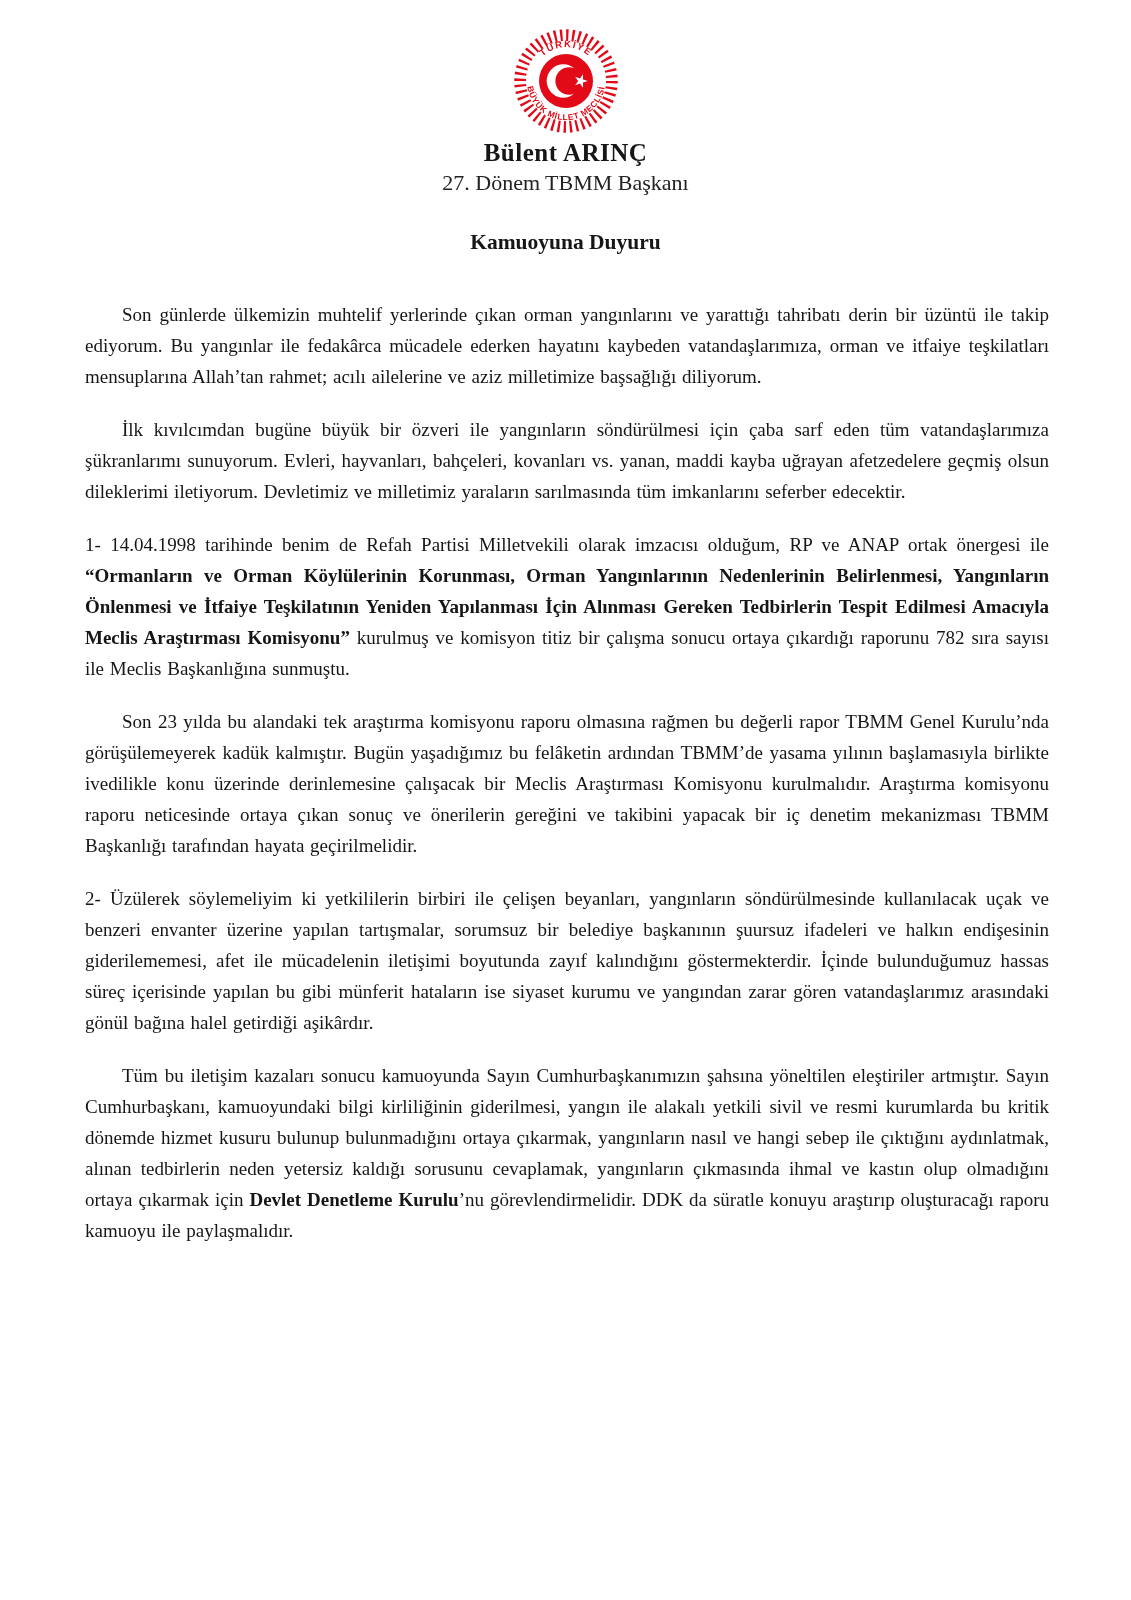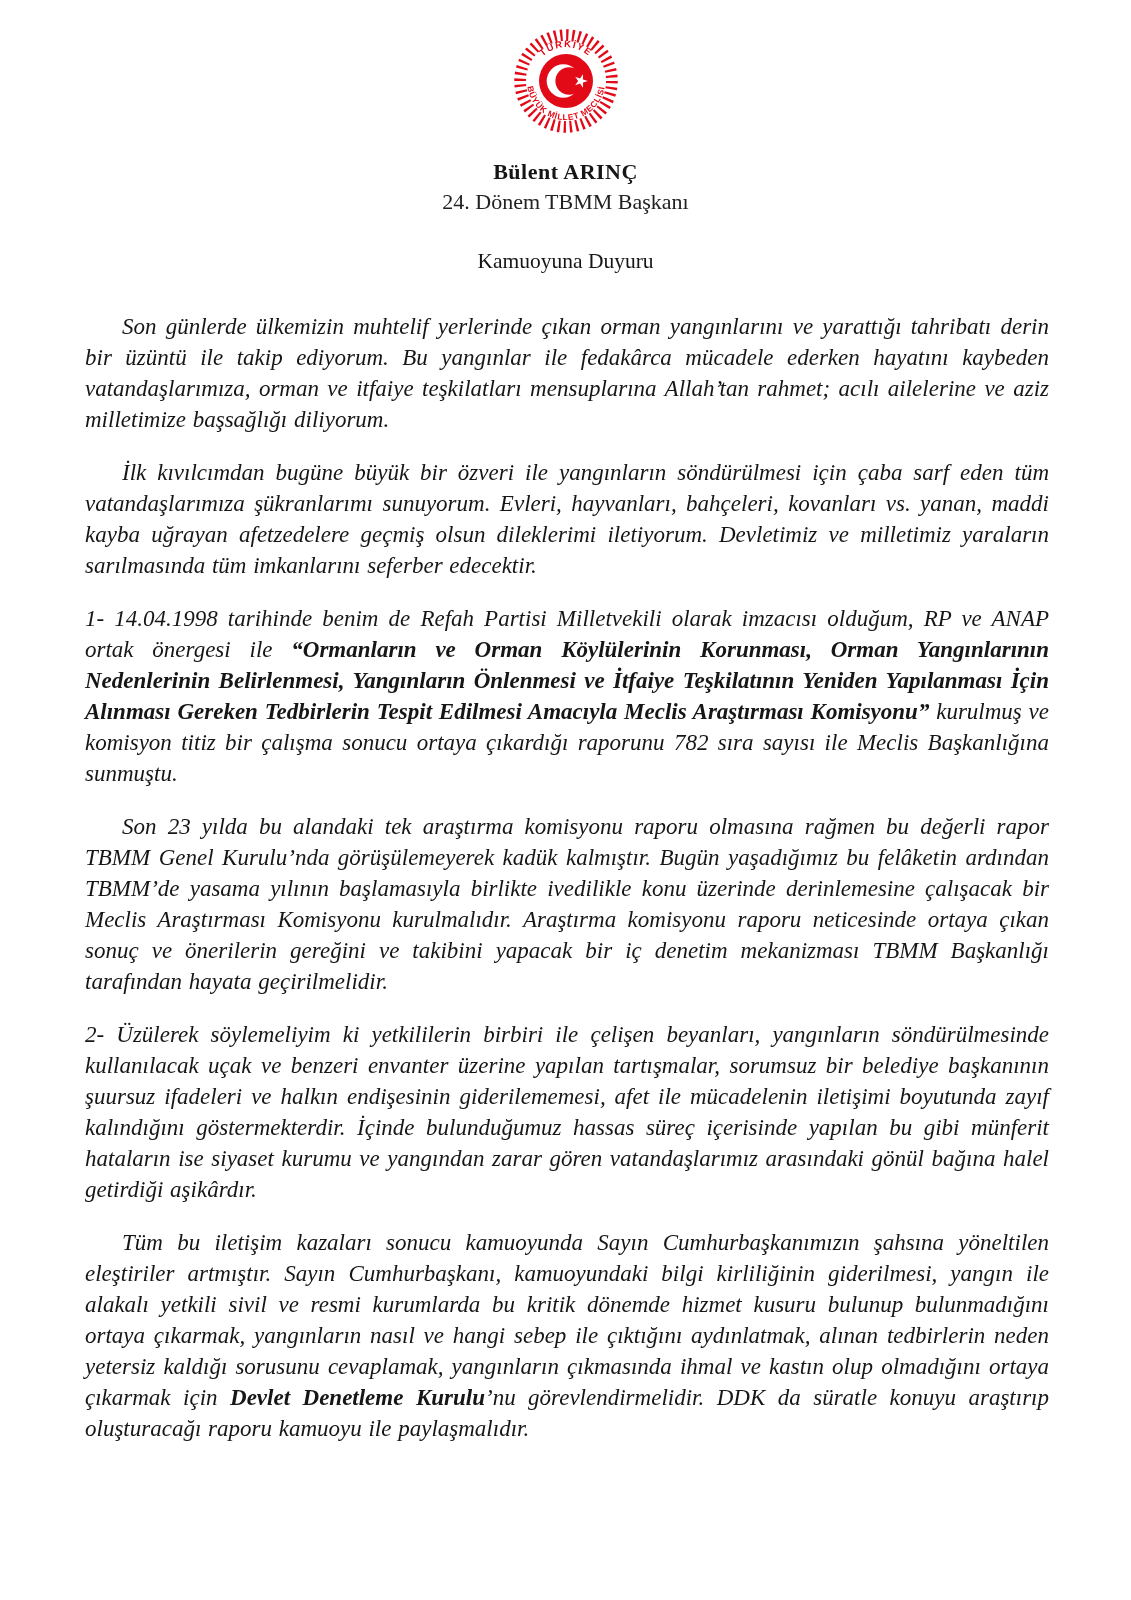--- a/index.html
+++ b/index.html
@@ -10,49 +10,48 @@
     margin: 0 auto;
     background: #ffffff;
     font-family: "Liberation Serif", serif;
     color: #161616;
     overflow: hidden;
   }
   header { text-align: center; padding-top: 27px; }
   .logo-wrap { line-height: 0; }
   .logo-wrap svg { width: 108px; height: 108px; }
   .author-name {
-    margin-top: 20px;
-    font-size: 22px;
+    margin-top: 1px;
+    font-size: 25px;
     font-weight: bold;
     letter-spacing: 0.5px;
     line-height: 33px;
   }
   .author-title {
     font-size: 22px;
     line-height: 26px;
     margin-top: 1px;
     color: #222222;
   }
   .doc-title {
     margin: 33px 0 0 0;
     font-size: 21.5px;
-    font-weight: normal;
+    font-weight: bold;
     line-height: 27px;
     text-align: center;
   }
   .doc-body {
     padding: 36px 82px 0 85px;
   }
   p.para {
-    font-size: 23px;
+    font-size: 19px;
     line-height: 31px;
     text-align: justify;
-    margin: 0 0 22px 0;
+    margin: 7px 0 22px 0;
     word-spacing: 1px;
-    font-style: italic;
   }
   p.para.indent { text-indent: 37px; }
   .seg-b { font-weight: bold; }
 </style>
 </head>
 <body>
 
 <div class="page">
   <header>
     <div class="logo-wrap">
@@ -73,21 +72,21 @@
 
         <text font-size="10.5" font-weight="bold" letter-spacing="1.6" font-family="Liberation Sans, sans-serif" fill="#e30a17">
           <textPath href="#arcTop" startOffset="50%" text-anchor="middle">TÜRKİYE</textPath>
         </text>
         <text font-size="9.3" font-weight="bold" letter-spacing="0.7" font-family="Liberation Sans, sans-serif" fill="#e30a17">
           <textPath href="#arcBottom" startOffset="50%" text-anchor="middle">BÜYÜK MİLLET MECLİSİ</textPath>
         </text>
       </svg>
     </div>
     <div class="author-name">Bülent ARINÇ</div>
-    <div class="author-title">24. Dönem TBMM Başkanı</div>
+    <div class="author-title">27. Dönem TBMM Başkanı</div>
     <h1 class="doc-title">Kamuoyuna Duyuru</h1>
   </header>
 
   <main class="doc-body">
       <p class="para indent"><span class="seg">Son günlerde ülkemizin muhtelif yerlerinde çıkan orman yangınlarını ve yarattığı tahribatı derin bir üzüntü ile takip ediyorum. Bu yangınlar ile fedakârca mücadele ederken hayatını kaybeden vatandaşlarımıza, orman ve itfaiye teşkilatları mensuplarına Allah’tan rahmet; acılı ailelerine ve aziz milletimize başsağlığı diliyorum.</span></p>
       <p class="para indent"><span class="seg">İlk kıvılcımdan bugüne büyük bir özveri ile yangınların söndürülmesi için çaba sarf eden tüm vatandaşlarımıza şükranlarımı sunuyorum. Evleri, hayvanları, bahçeleri, kovanları vs. yanan, maddi kayba uğrayan afetzedelere geçmiş olsun dileklerimi iletiyorum. Devletimiz ve milletimiz yaraların sarılmasında tüm imkanlarını seferber edecektir.</span></p>
       <p class="para"><span class="seg">1- 14.04.1998 tarihinde benim de Refah Partisi Milletvekili olarak imzacısı olduğum, RP ve ANAP ortak önergesi ile </span><span class="seg seg-b">“Ormanların ve Orman Köylülerinin Korunması, Orman Yangınlarının Nedenlerinin Belirlenmesi, Yangınların Önlenmesi ve İtfaiye Teşkilatının Yeniden Yapılanması İçin Alınması Gereken Tedbirlerin Tespit Edilmesi Amacıyla Meclis Araştırması Komisyonu”</span><span class="seg"> kurulmuş ve komisyon titiz bir çalışma sonucu ortaya çıkardığı raporunu 782 sıra sayısı ile Meclis Başkanlığına sunmuştu.</span></p>
       <p class="para indent"><span class="seg">Son 23 yılda bu alandaki tek araştırma komisyonu raporu olmasına rağmen bu değerli rapor TBMM Genel Kurulu’nda görüşülemeyerek kadük kalmıştır. Bugün yaşadığımız bu felâketin ardından TBMM’de yasama yılının başlamasıyla birlikte ivedilikle konu üzerinde derinlemesine çalışacak bir Meclis Araştırması Komisyonu kurulmalıdır. Araştırma komisyonu raporu neticesinde ortaya çıkan sonuç ve önerilerin gereğini ve takibini yapacak bir iç denetim mekanizması TBMM Başkanlığı tarafından hayata geçirilmelidir.</span></p>
       <p class="para"><span class="seg">2- Üzülerek söylemeliyim ki yetkililerin birbiri ile çelişen beyanları, yangınların söndürülmesinde kullanılacak uçak ve benzeri envanter üzerine yapılan tartışmalar, sorumsuz bir belediye başkanının şuursuz ifadeleri ve halkın endişesinin giderilememesi, afet ile mücadelenin iletişimi boyutunda zayıf kalındığını göstermekterdir. İçinde bulunduğumuz hassas süreç içerisinde yapılan bu gibi münferit hataların ise siyaset kurumu ve yangından zarar gören vatandaşlarımız arasındaki gönül bağına halel getirdiği aşikârdır.</span></p>
       <p class="para indent"><span class="seg">Tüm bu iletişim kazaları sonucu kamuoyunda Sayın Cumhurbaşkanımızın şahsına yöneltilen eleştiriler artmıştır. Sayın Cumhurbaşkanı, kamuoyundaki bilgi kirliliğinin giderilmesi, yangın ile alakalı yetkili sivil ve resmi kurumlarda bu kritik dönemde hizmet kusuru bulunup bulunmadığını ortaya çıkarmak, yangınların nasıl ve hangi sebep ile çıktığını aydınlatmak, alınan tedbirlerin neden yetersiz kaldığı sorusunu cevaplamak, yangınların çıkmasında ihmal ve kastın olup olmadığını ortaya çıkarmak için </span><span class="seg seg-b">Devlet Denetleme Kurulu</span><span class="seg">’nu görevlendirmelidir. DDK da süratle konuyu araştırıp oluşturacağı raporu kamuoyu ile paylaşmalıdır.</span></p>

